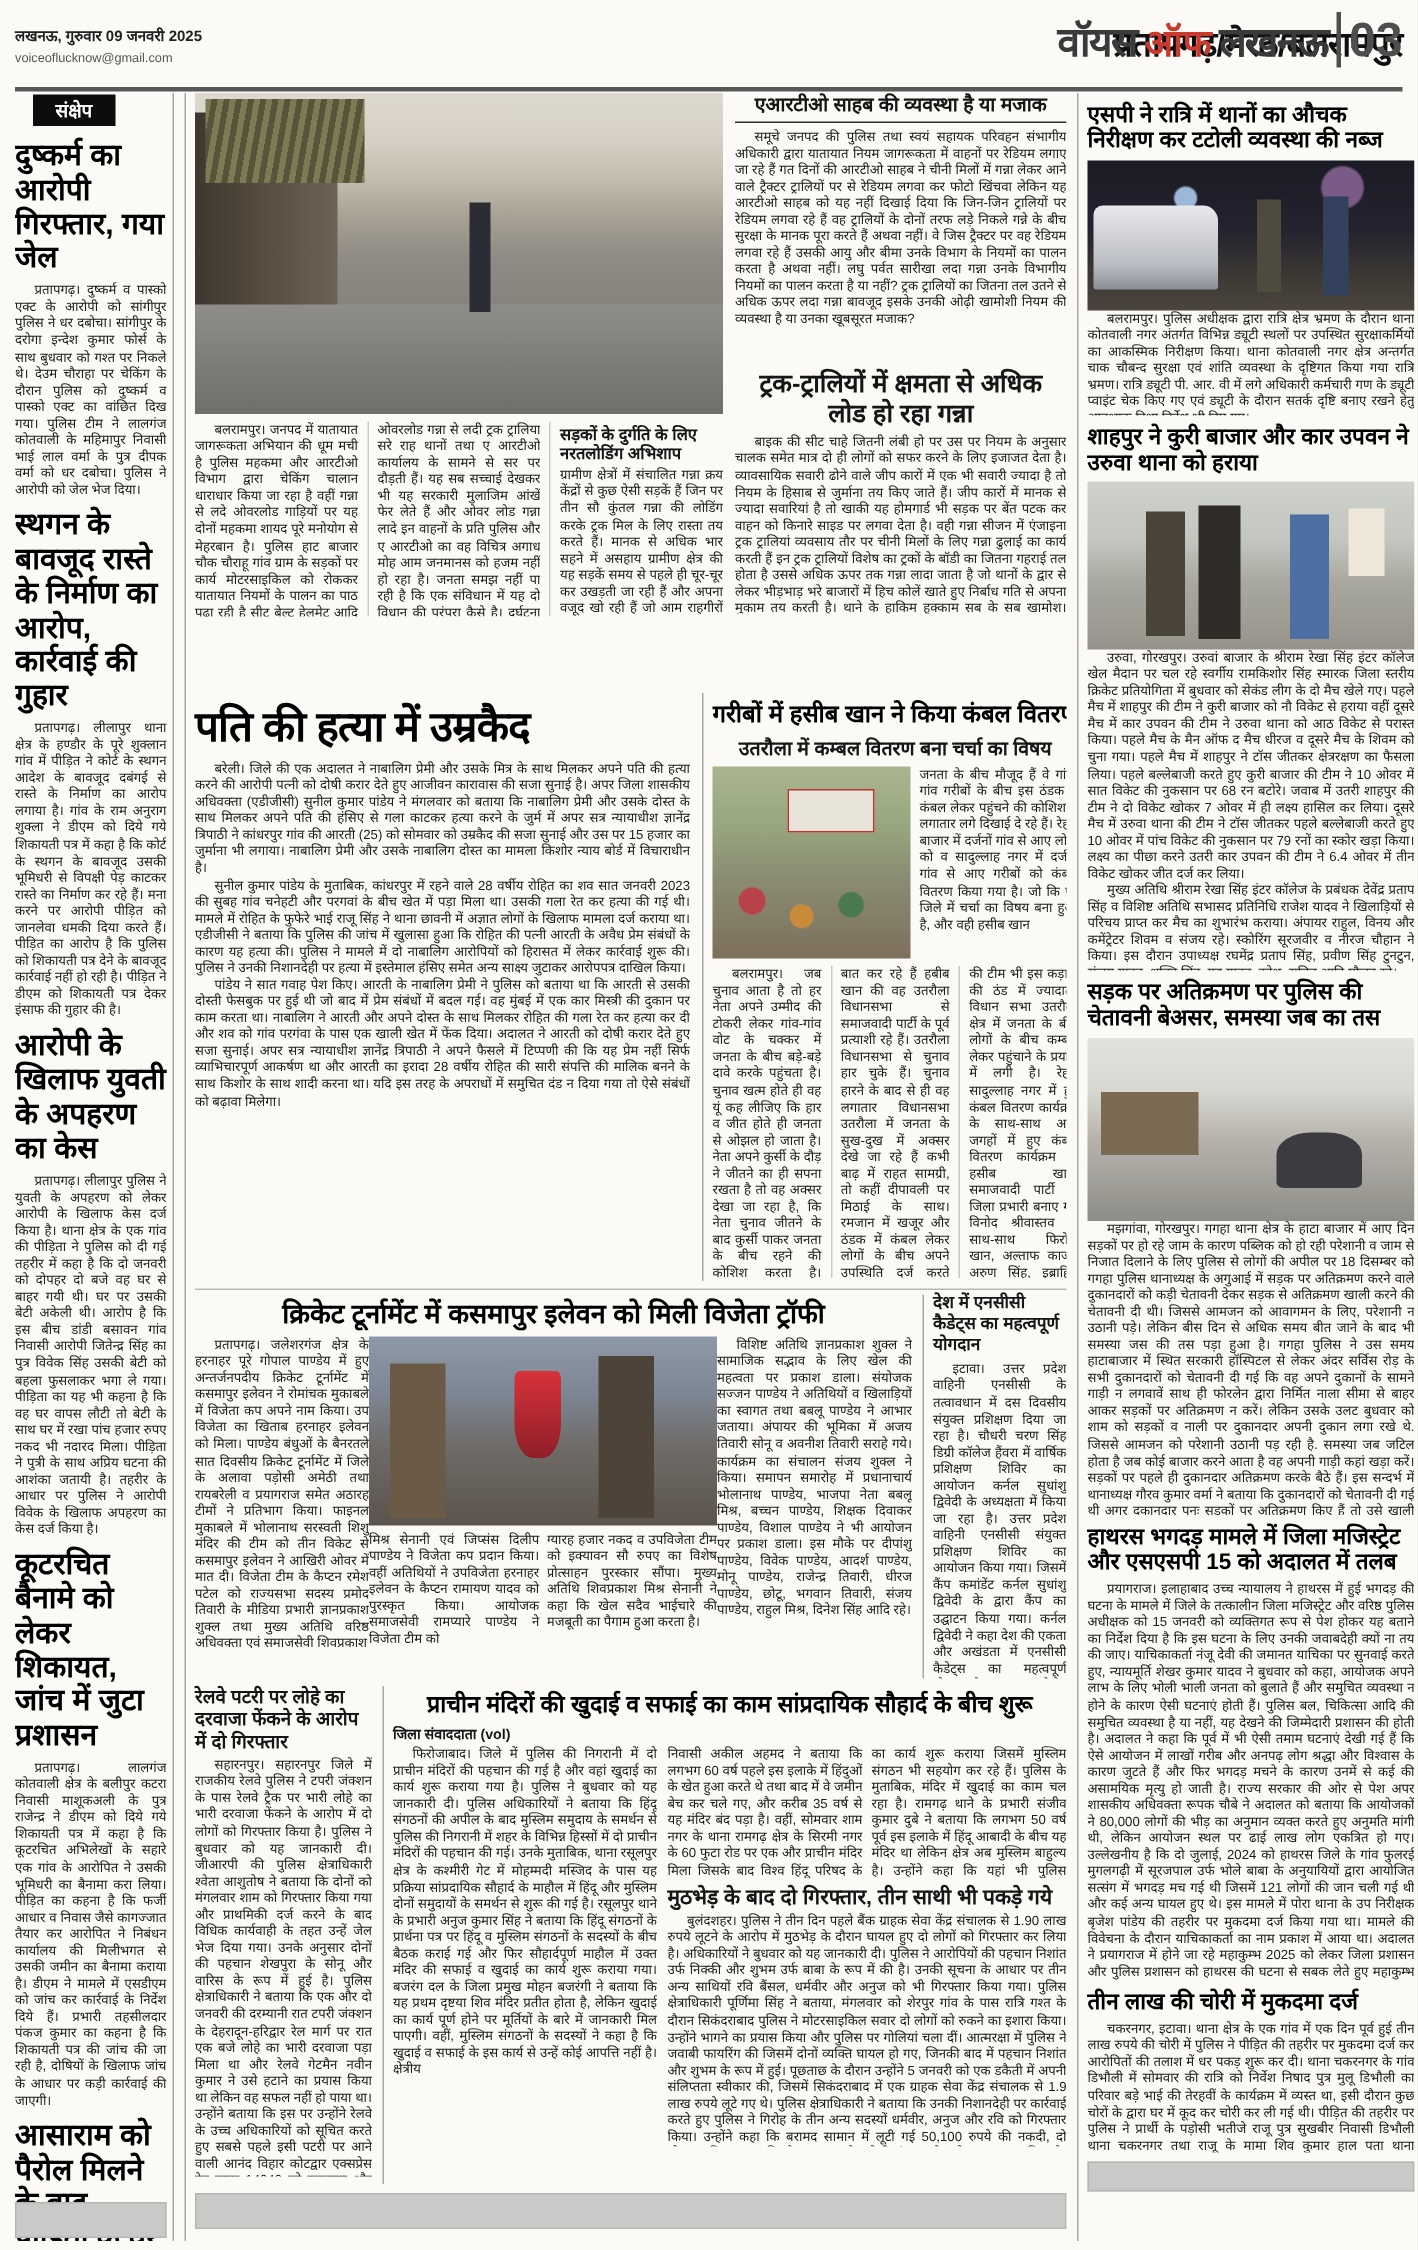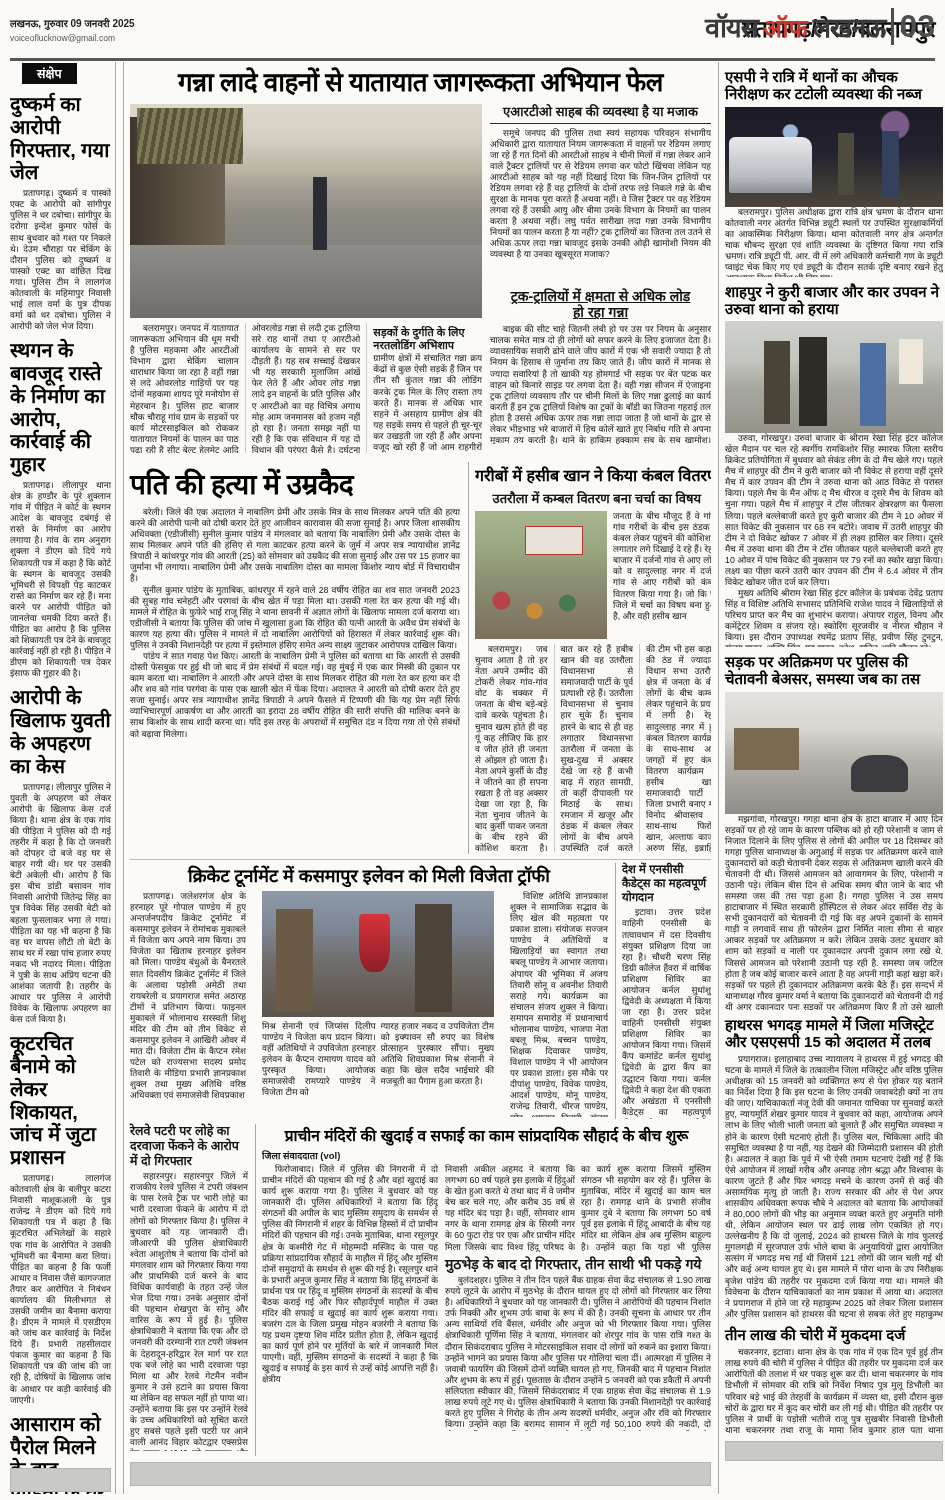--- a/index.html
+++ b/index.html
@@ -85,39 +85,39 @@
   .h-lead { font-size:26px; font-weight:800; letter-spacing:-0.5px; text-align:center; line-height:40px;
             height:42px; white-space:nowrap; overflow:hidden; color:#000; }
   .lead-grid { display:grid; grid-template-columns:352px 1fr; column-gap:8px; height:350px; }
   .lead-photo { width:352px; height:214px; }
   .lead-cols { display:flex; column-gap:6px; height:130px; margin-top:5px; overflow:hidden; }
   .lead-col { flex:1 1 0; overflow:hidden; }
   .lead-col + .lead-col { border-left:1px solid #c9c9c9; padding-left:6px; }
   .h-mini { font-size:11px; font-weight:800; line-height:1.15; margin:3px 0 2px; }
   .arto-h { font-size:13px; font-weight:800; text-align:center; border-bottom:1.5px solid #2c2c2c; padding-bottom:3px; margin-bottom:4px; line-height:1.2; }
   .arto-body { height:154px; }
-  .ovl-h { font-size:14px; font-weight:800; text-align:center; margin:6px 16px 3px; line-height:1.2;text-decoration:underline; }
+  .ovl-h { font-size:17px; font-weight:800; text-align:center; margin:6px 16px 3px; line-height:1.2; }
   .ovl-body { height:120px; }
 
   
   .sec-mid { display:grid; grid-template-columns:330px 1fr; column-gap:8px; height:392px; margin-top:4px; }
   .h-murder { font-size:28px; font-weight:800; letter-spacing:-0.5px; margin:2px 0 5px; color:#000; }
   .murder-body { height:344px; }
   .h-blanket { font-size:16px; font-weight:800; text-align:center; white-space:nowrap; overflow:hidden; margin-top:2px; color:#000; }
   .h-blanket-sub { font-size:13px; font-weight:800; text-align:center; white-space:nowrap; overflow:hidden; margin:3px 0 4px; }
   .bl-row { display:grid; grid-template-columns:132px 1fr; column-gap:6px; height:128px; }
   .bl-photo { width:132px; height:128px; }
   .bl-cols { display:flex; column-gap:6px; height:208px; margin-top:5px; overflow:hidden; }
   .bl-col { flex:1 1 0; overflow:hidden; }
   .bl-col + .bl-col { border-left:1px solid #c9c9c9; padding-left:6px; }
 
   
   .sec-cricket { display:grid; grid-template-columns:1fr 96px; column-gap:7px; height:260px; margin-top:5px; border-top:1px solid #b9b9b9; padding-top:3px; }
   .h-cricket { font-size:18px; font-weight:800; white-space:nowrap; overflow:hidden; text-align:center; margin-bottom:4px; color:#000; }
-  .cr-grid { display:grid; grid-template-columns:116px 232px 1fr; column-gap:16px; height:226px; }
+  .cr-grid { display:grid; grid-template-columns:116px 232px 1fr; column-gap:0; height:226px; }
   .cr-colA,.cr-colD { overflow:hidden; }
   .cr-photo { width:232px; height:126px; }
   .cr-sub { display:flex; column-gap:5px; height:94px; margin-top:4px; overflow:hidden; }
   .cr-sub > div { flex:1 1 0; overflow:hidden; }
   .ncc h4 { font-size:11.5px; font-weight:800; line-height:1.2; margin-bottom:3px; }
   .ncc .body { height:212px; overflow:hidden; }
 
   
   .sec-bottom { display:grid; grid-template-columns:118px 1fr; column-gap:7px; height:332px; margin-top:5px; }
   .rail h4 { font-size:12.5px; font-weight:800; line-height:1.18; margin-bottom:3px; }
@@ -194,21 +194,20 @@
       <article>
         <h3 class="h-side">आसाराम को पैरोल मिलने के बाद पीड़िता के घर की सुरक्षा बढ़ायी गई</h3>
         <p class="body ind side-body">शाहजहांपुर। उच्चतम न्यायालय द्वारा आसाराम को स्वास्थ्य समस्या के कारण पैरोल पर रिहा करने का फैसला सुनाये जाने के बाद यहां शाहजहांपुर जिले में पीड़िता के घर की सुरक्षा बढ़ा दी गई है। पुलिस के एक अधिकारी ने बुधवार को यह जानकारी दी। यौन शोषण के मामले में सजा काट रहे आसाराम को उच्चतम न्यायालय ने स्वास्थ्य कारणों से 31 मार्च 2025 तक की पैरोल दी है। शाहजहांपुर की रहने वाली एक नाबालिग से आसाराम ने 2013 में जोधपुर स्थित आश्रम में दुष्कर्म किया था। पीड़िता के पिता ने अपने परिवार की सुरक्षा की चिंता जताई और न्यायालय के आदेश पर हैरानी व्यक्त की। अपर पुलिस अधीक्षक (नगर) संजय कुमार सागर ने बुधवार को बताया कि आसाराम को पैरोल मिलने के बाद वह (कुमार) स्वयं पीड़िता के यहां गए और उसके परिजनों से बातचीत की। पीड़िता के घर पर पुलिस की एक गार्ड पहले से ही तैनात है। इसके अलावा पीड़िता के पिता के पास एक सशस्त्र सुरक्षाकर्मी है। उन्होंने बताया कि ऐसे में अतिरिक्त सुरक्षाकर्मियों को तैनात किया जा रहा है तथा संबंधित थाना एवं क्षेत्राधिकारी को भी पीड़िता के परिवार की सुरक्षा के लिए आवश्यक निर्देश दिए गए हैं।</p>
       </article>
       <div class="adbar side-adbar"></div>
     </aside>
 
     <main class="mainstrip colrule-l">
 
       <section class="sec-lead">
-        <h1 class="h-lead">गन्ना लादे वाहनों से यातायात जागरूकता अभियान फेल</h1>
         <div class="lead-grid">
           <div>
             <div class="photo ph-lead lead-photo">
               <div class="ph-shape truck"></div>
               <div class="ph-shape cane"></div>
               <div class="ph-shape road"></div>
               <div class="ph-shape person"></div>
             </div>
             <div class="lead-cols">
               <div class="lead-col body ind">बलरामपुर। जनपद में यातायात जागरूकता अभियान की धूम मची है पुलिस महकमा और आरटीओ विभाग द्वारा चेकिंग चालान धाराधार किया जा रहा है वहीं गन्ना से लदे ओवरलोड गाड़ियों पर यह दोनों महकमा शायद पूरे मनोयोग से मेहरबान है। पुलिस हाट बाजार चौक चौराहू गांव ग्राम के सड़कों पर कार्य मोटरसाइकिल को रोककर यातायात नियमों के पालन का पाठ पढ़ा रही है सीट बेल्ट हेलमेट आदि के प्रयोग न करने पर चालान भी काटे जा रहे हैं। ए आरटीओ माल भाड़ा ढोने वाले वाहनों को रोक कर भारी भरकम जुर्माने की धन राशि वसूली जाती हैं। मोरंग गिट्टी के ट्रकों पर ओवरलोडिंग पाए जाने पर पचासों हजार तक के जुर्माने वसूले जाते हैं। वहीं इससे इतर</div>

